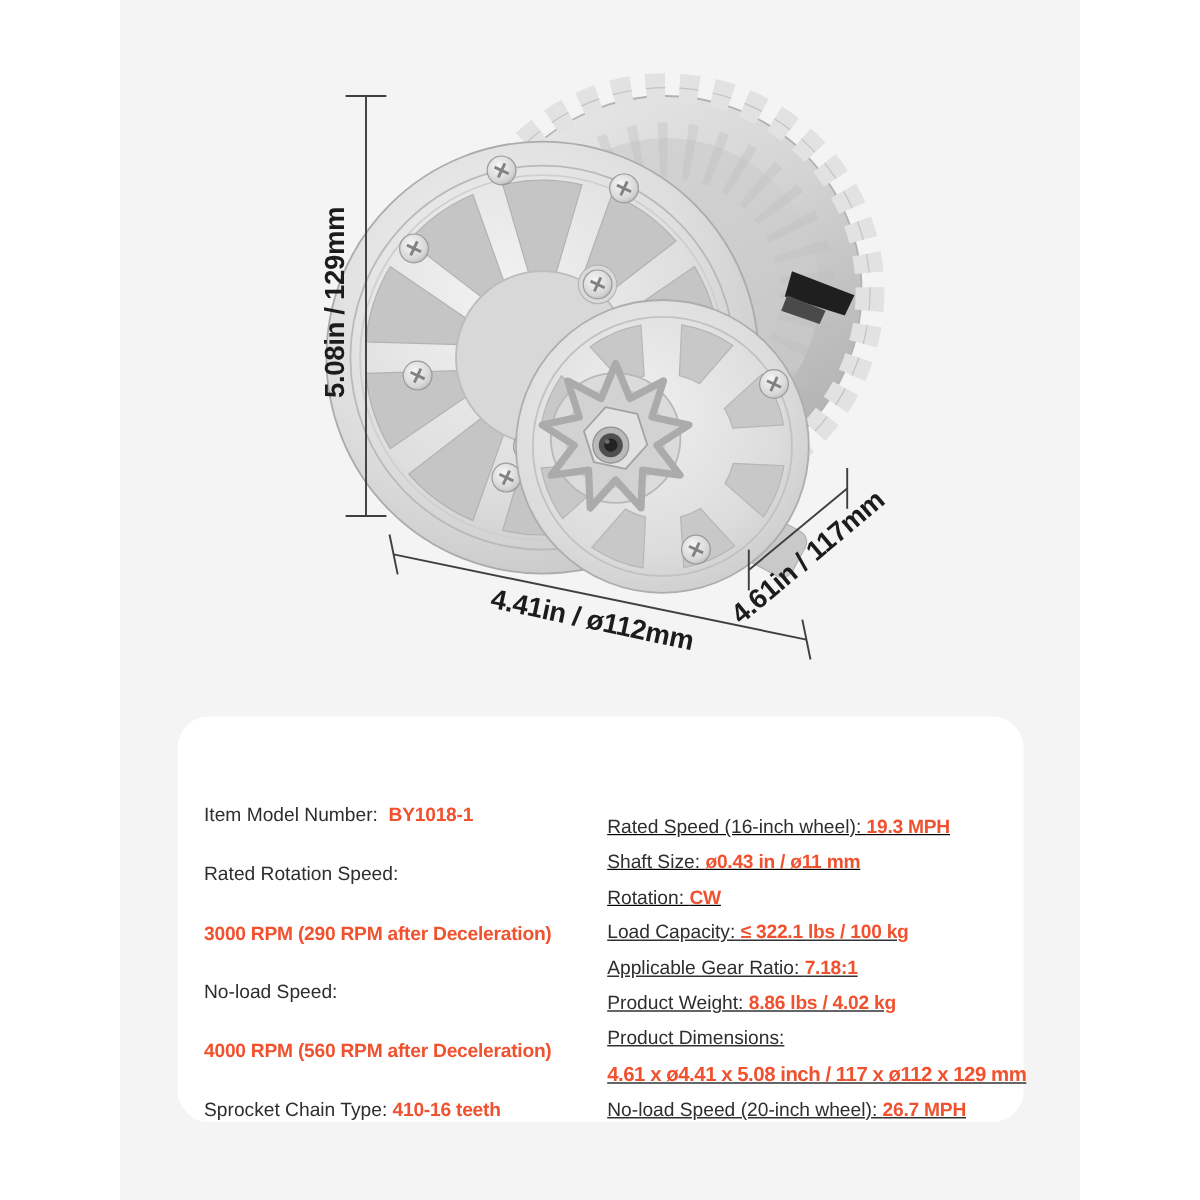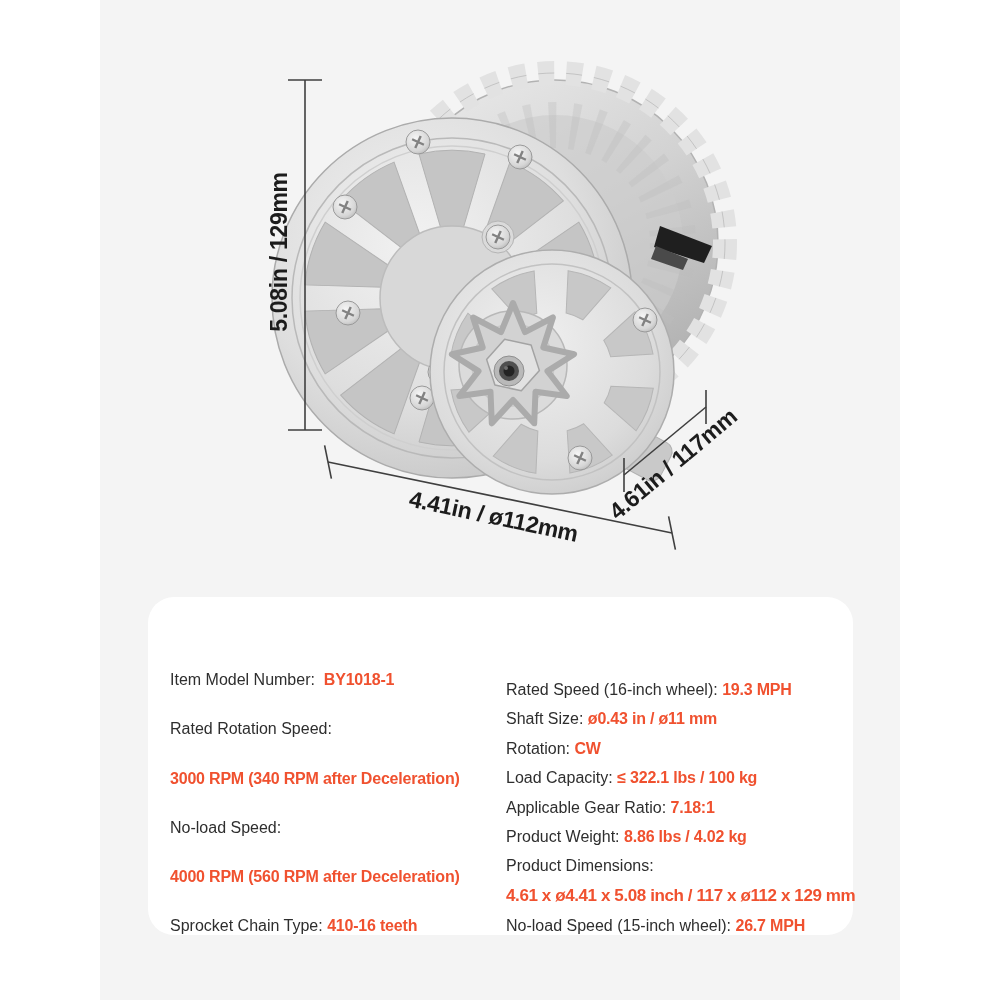--- a/index.html
+++ b/index.html
@@ -21,21 +21,21 @@
   }
   .dim-line{stroke:var(--dim-line,#3f3f3f);stroke-width:1.6;fill:none;}
   .spec-panel{
     position:absolute;left:148px;top:597px;width:705px;height:338px;
     background:var(--panel-bg,#ffffff);border-radius:26px;
     box-sizing:border-box;display:flex;align-items:flex-end;
     padding:41px 0 0 22px;
   }
   .spec-col{display:flex;flex-direction:column;justify-content:space-between;}
   .spec-col.left{width:336px;height:264px;}
-  .spec-col.right{width:330px;height:254px;}
+  .spec-col.right{width:330px;height:254px;text-decoration:underline;}
   .spec-row{
     font-size:16px;color:var(--text,#2e2e2e);
     white-space:pre;line-height:1.1;
   }
   .spec-value{color:var(--accent,#f0512f);font-weight:700;letter-spacing:-0.2px;}
   .spec-row.tight .spec-value{font-size:17px;letter-spacing:-0.4px;}
 </style>
 </head>
 <body>
 
@@ -169,31 +169,31 @@
         <line class="dim-line" x1="606" y1="390" x2="606" y2="424"></line>
         <text class="dim-text" transform="translate(578 470) rotate(-40)" text-anchor="middle">4.61in / 117mm</text>
       </g>
     </svg>
   </div>
 
   <div class="spec-panel">
     <div class="spec-col left">
       <div class="spec-row"><span class="spec-label">Item Model Number:  </span><span class="spec-value">BY1018-1</span></div>
       <div class="spec-row"><span class="spec-label">Rated Rotation Speed:</span><span class="spec-value"></span></div>
-      <div class="spec-row"><span class="spec-label"></span><span class="spec-value">3000 RPM (340 RPM after Deceleration)</span></div>
+      <div class="spec-row"><span class="spec-label"></span><span class="spec-value">3000 RPM (290 RPM after Deceleration)</span></div>
       <div class="spec-row"><span class="spec-label">No-load Speed:</span><span class="spec-value"></span></div>
       <div class="spec-row"><span class="spec-label"></span><span class="spec-value">4000 RPM (560 RPM after Deceleration)</span></div>
       <div class="spec-row"><span class="spec-label">Sprocket Chain Type: </span><span class="spec-value">410-16 teeth</span></div>
     </div>
     <div class="spec-col right">
       <div class="spec-row"><span class="spec-label">Rated Speed (16-inch wheel): </span><span class="spec-value">19.3 MPH</span></div>
       <div class="spec-row"><span class="spec-label">Shaft Size: </span><span class="spec-value">ø0.43 in / ø11 mm</span></div>
       <div class="spec-row"><span class="spec-label">Rotation: </span><span class="spec-value">CW</span></div>
       <div class="spec-row"><span class="spec-label">Load Capacity: </span><span class="spec-value">≤ 322.1 lbs / 100 kg</span></div>
       <div class="spec-row"><span class="spec-label">Applicable Gear Ratio: </span><span class="spec-value">7.18:1</span></div>
       <div class="spec-row"><span class="spec-label">Product Weight: </span><span class="spec-value">8.86 lbs / 4.02 kg</span></div>
       <div class="spec-row"><span class="spec-label">Product Dimensions:</span><span class="spec-value"></span></div>
       <div class="spec-row tight"><span class="spec-label"></span><span class="spec-value">4.61 x ø4.41 x 5.08 inch / 117 x ø112 x 129 mm</span></div>
-      <div class="spec-row"><span class="spec-label">No-load Speed (15-inch wheel): </span><span class="spec-value">26.7 MPH</span></div>
+      <div class="spec-row"><span class="spec-label">No-load Speed (20-inch wheel): </span><span class="spec-value">26.7 MPH</span></div>
     </div>
   </div>
 
 </div>
 
 </body></html>

